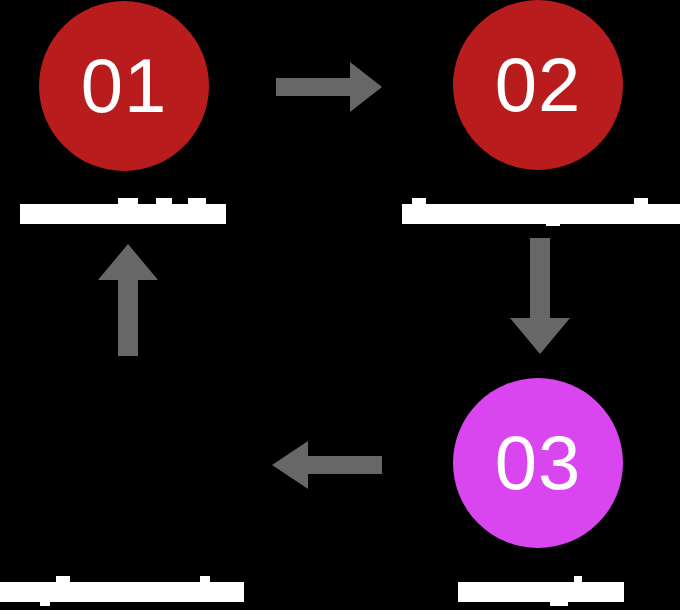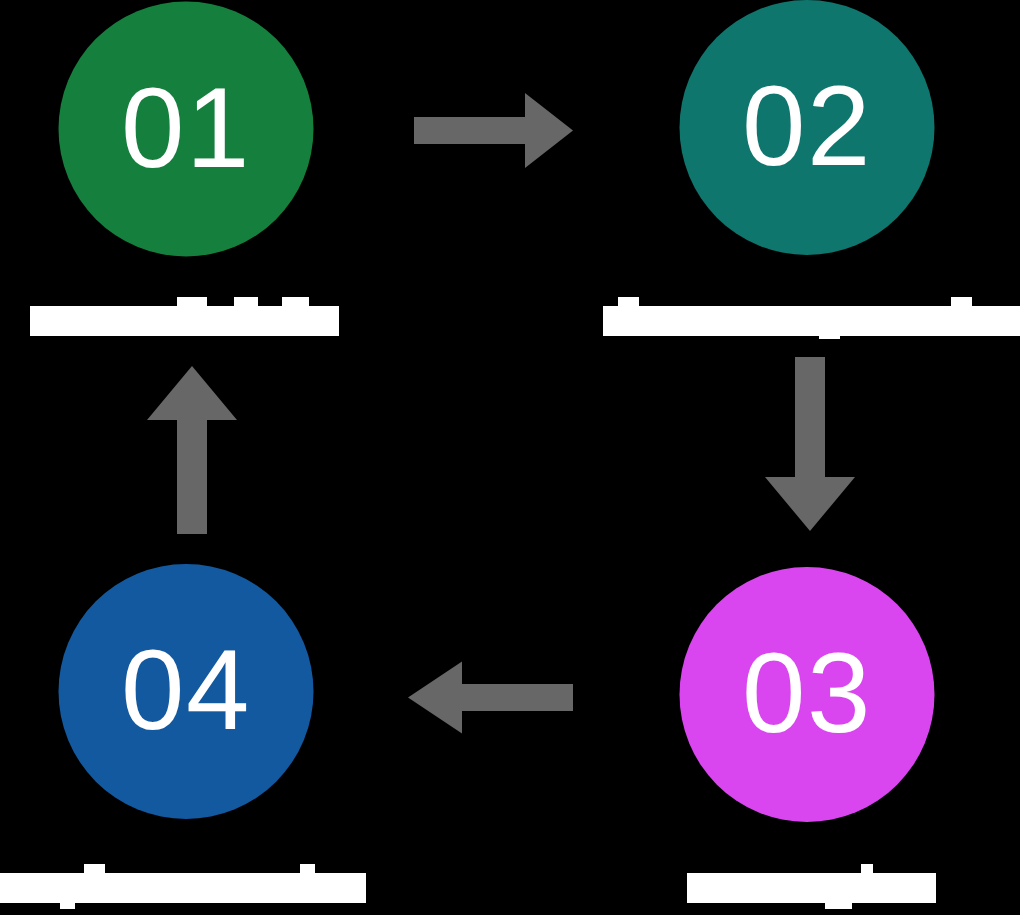--- a/index.html
+++ b/index.html
@@ -70,35 +70,32 @@
   #label-1 { left: 18px;  top: 198px; width: 214px; height: 26px; }
   #label-2 { left: 398px; top: 196px; width: 282px; height: 30px; }
   #label-3 { left: 458px; top: 576px; width: 170px; height: 30px; }
   #label-4 { left: 0px;   top: 576px; width: 250px; height: 30px; }
 </style>
 </head>
 <body>
 
 <div id="stage" style="--bg: #000000;">
 
-  <div class="node" id="node-1" style="background: #15803d;">
+  <div class="node" id="node-1" style="background: #b91c1c;">
     <span class="node-number" style="color: rgb(255, 255, 255);">01</span>
   </div>
 
-  <div class="node" id="node-2" style="background: #0f766e;">
+  <div class="node" id="node-2" style="background: #b91c1c;">
     <span class="node-number" style="color: rgb(255, 255, 255);">02</span>
   </div>
 
   <div class="node" id="node-3" style="background: #d946ef;">
     <span class="node-number" style="color: rgb(255, 255, 255);">03</span>
   </div>
 
-  <div class="node" id="node-4" style="background: rgb(19, 89, 159);">
-    <span class="node-number" style="color: rgb(255, 255, 255);">04</span>
-  </div>
 
   <span class="arrow" id="arrow-right">
     <svg viewBox="0 0 106 62" width="106" height="62" aria-hidden="true">
       <path d="M 0 22 L 74 22 L 74 6 L 106 31 L 74 56 L 74 40 L 0 40 Z" fill="#676767"></path>
     </svg>
   </span>
 
   <span class="arrow" id="arrow-down">
     <svg viewBox="0 0 72 116" width="72" height="116" aria-hidden="true">
       <path d="M 26 0 L 46 0 L 46 80 L 66 80 L 36 116 L 6 80 L 26 80 Z" fill="#676767"></path>

